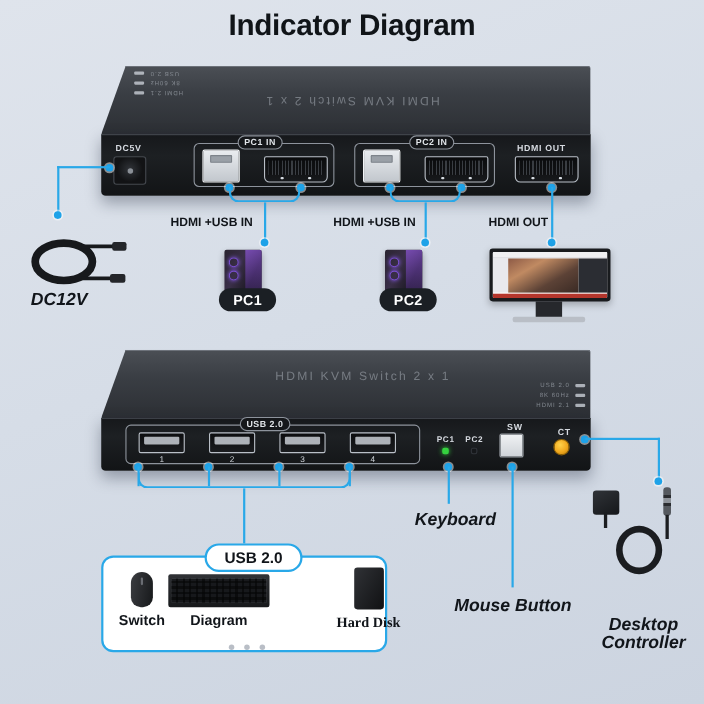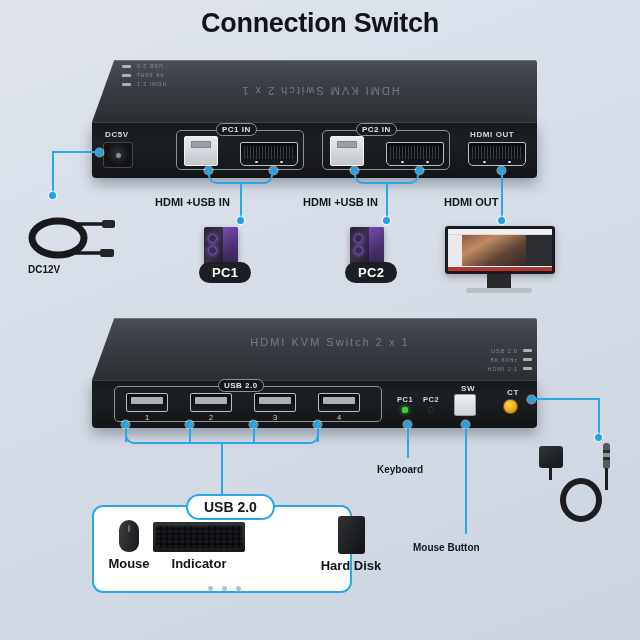--- a/index.html
+++ b/index.html
@@ -124,21 +124,21 @@
   
   .wire { position: absolute; background: #29a8e8; }
   .wdot { position: absolute; width: 7px; height: 7px; border-radius: 50%;
     background: #1ea2e8; box-shadow: 0 0 0 1.5px rgba(255,255,255,.5); }
   .brace { position: absolute; border: 2px solid #29a8e8; border-top: none;
     border-radius: 0 0 9px 9px; }
 
   
   .cap { position: absolute; font-size: 11px; font-weight: bold;
     color: #11151a; white-space: nowrap; }
-  .cap.big { font-size: 10px; }
+  .cap.big { font-size: 16px; font-style: italic; }
   .cap.c { text-align: center; }
 
   
   .tower { position: absolute; width: 34px; height: 42px;
     background: linear-gradient(115deg,#2a2430 0%,#3a2f48 38%,#1d1a24 70%,#2b2436 100%);
     border-radius: 2px; box-shadow: 0 3px 6px rgba(0,0,0,.3); overflow: hidden; }
   .tower .glass { position: absolute; right: 0; top: 0; width: 15px; height: 100%;
     background: linear-gradient(160deg, rgba(150,90,230,.65), rgba(60,30,110,.35));
   }
   .tower .fan { position: absolute; left: 4px; border-radius: 50%;
@@ -215,21 +215,21 @@
   .ctrl-plug { position: absolute; width: 7px; height: 26px;
     background: linear-gradient(180deg,#55595f 0 7px,#2a2c30 7px 10px,#8e939a 10px 14px,#2a2c30 14px 17px,#55595f 17px 100%);
     border-radius: 3px; }
   .ctrl-lead { position: absolute; width: 3px; background: #1b1d20; }
 </style>
 </head>
 <body>
 
 <div id="stage">
 
-  <div class="title">Connection Switch</div>
+  <div class="title">Indicator Diagram</div>
 
   <div class="device" style="left:92px; top:60px; width:445px; height:118px;">
 
     <div class="dev-top" style="width:445px; height:62px;
                 clip-path: polygon(5% 0, 100% 0, 100% 100%, 0 100%);"></div>
 
     <div class="brandtop flip" style="left:118px; top:25px; width:220px; text-align:center;">HDMI KVM Switch 2 x 1</div>
 
     <div class="led-block flip" style="left:30px; top:2px; width:86px;">
       <div class="led-line">
@@ -253,21 +253,21 @@
 
     <div class="group-box" style="left:84px; top:70px; width:128px; height:40px;"></div>
     <div class="group-tag" style="left:124px; top:63px;">PC1 IN</div>
     <div class="usbb-port" style="left:92px; top:76px; width:34px; height:30px;"></div>
     <div class="hdmi-port" style="left:148px; top:82px; width:58px; height:24px;">
       <span class="hdmi-pin" style="left:14px;"></span>
       <span class="hdmi-pin" style="right:14px;"></span>
     </div>
 
     <div class="group-box" style="left:230px; top:70px; width:128px; height:40px;"></div>
-    <div class="group-tag" style="left:264px; top:63px;">PC2 IN</div>
+    <div class="group-tag" style="left:280px; top:63px;">PC2 IN</div>
     <div class="usbb-port" style="left:238px; top:76px; width:34px; height:30px;"></div>
     <div class="hdmi-port" style="left:294px; top:82px; width:58px; height:24px;">
       <span class="hdmi-pin" style="left:14px;"></span>
       <span class="hdmi-pin" style="right:14px;"></span>
     </div>
 
     <div class="port-label" style="left:378px; top:70px;">HDMI OUT</div>
     <div class="hdmi-port" style="left:376px; top:82px; width:58px; height:24px;">
       <span class="hdmi-pin" style="left:14px;"></span>
       <span class="hdmi-pin" style="right:14px;"></span>
@@ -403,42 +403,43 @@
   <div class="wdot" style="left:462px; top:421px;"></div>
   <div class="wire" style="left:465px; top:424px; width:2px; height:110px;"></div>
 
   <div class="wdot" style="left:528px; top:396px;"></div>
   <div class="wire" style="left:532px; top:398px; width:68px; height:2px;"></div>
   <div class="wire" style="left:598px; top:398px; width:2px; height:38px;"></div>
   <div class="wdot" style="left:595px; top:434px;"></div>
 
   <div class="cap big" style="left:377px; top:464px;">Keyboard</div>
   <div class="cap big" style="left:413px; top:542px;">Mouse Button</div>
+  <div class="cap big c" style="left:533px; top:561px; width:104px; white-space:normal; line-height:16px;">Desktop Controller</div>
 
   <div class="ctrl-box" style="left:539px; top:446px;"></div>
   <div class="ctrl-lead" style="left:549px; top:466px; height:14px;"></div>
   <div class="ctrl-ring" style="left:560px; top:478px;"></div>
   <div class="ctrl-plug" style="left:603px; top:443px;"></div>
   <div class="ctrl-lead" style="left:605px; top:468px; height:22px;"></div>
 
   <div class="card" style="left:92px; top:505px; width:260px; height:88px;"></div>
   <div class="card-tag" style="left:186px; top:494px;">USB 2.0</div>
 
   <div class="per" style="left:100px; top:520px; width:58px;">
     <div class="mouse"></div>
-    <div class="pname">Mouse</div>
+    <div class="pname">Switch</div>
   </div>
 
   <div class="per" style="left:152px; top:522px; width:94px;">
     <div class="kbd"></div>
-    <div class="pname">Indicator</div>
-  </div>
-
-
-  <div class="per" style="left:316px; top:516px; width:70px;">
+    <div class="pname">Diagram</div>
+  </div>
+
+
+  <div class="per" style="left:300px; top:516px; width:70px;font-family:Liberation Serif, serif;">
     <div class="hdisk"></div>
     <div class="pname">Hard Disk</div>
   </div>
 
   <div class="dots" style="left:208px; top:586px;">
     <i></i>
     <i></i>
     <i></i>
   </div>
 

